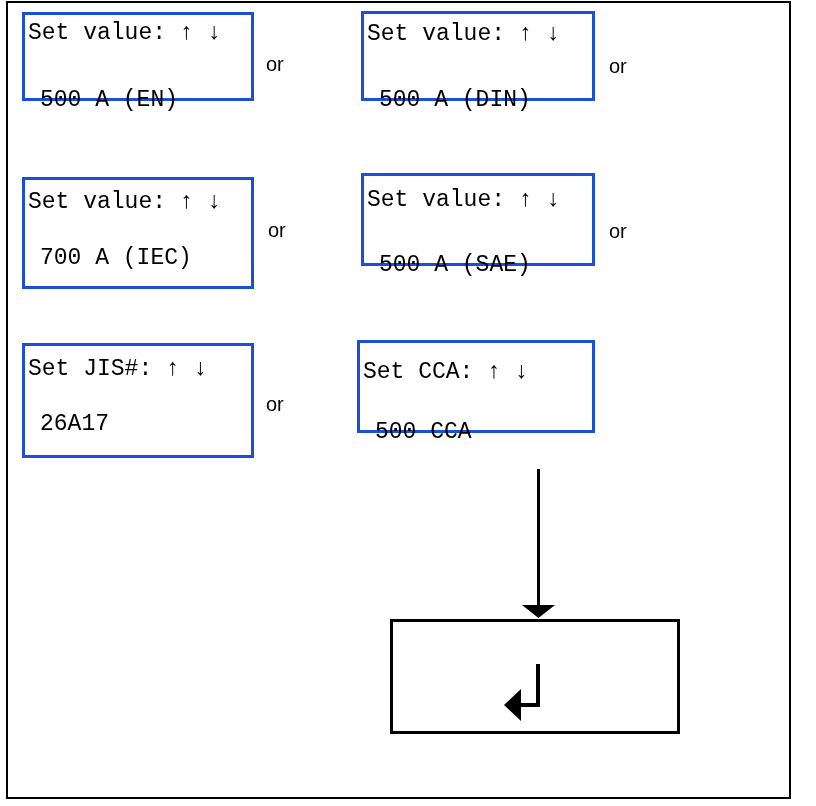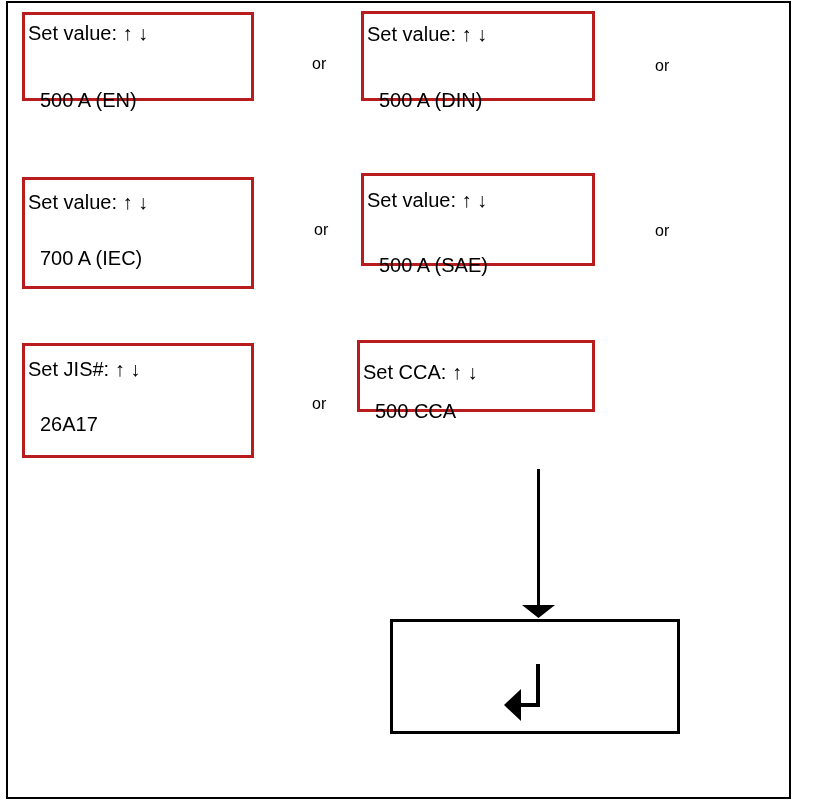--- a/index.html
+++ b/index.html
@@ -20,62 +20,62 @@
     position: absolute;
     left: 6px;
     top: 1px;
     width: 781px;
     height: 794px;
     border: 2px solid #000000;
   }
   .lcd {
     position: absolute;
     box-sizing: border-box;
-    border: 3px solid #b91c1c;
+    border: 3px solid #1d4ed8;
     background: transparent;
-    font-size: 20px;
+    font-size: 23px;
     line-height: 22px;
     white-space: nowrap;
+    font-family: Liberation Mono, monospace;
   }
   .lcd .l1 {
     position: absolute;
     left: 3px;
   }
   .lcd .l2 {
     position: absolute;
     left: 3px;
     margin-left: 12px;
   }
   .box-en  { left: 22px;  top: 12px;  width: 232px; height: 89px;  }
   .box-din { left: 361px; top: 11px;  width: 234px; height: 90px;  }
   .box-iec { left: 22px;  top: 177px; width: 232px; height: 112px; }
   .box-sae { left: 361px; top: 173px; width: 234px; height: 93px;  }
   .box-jis { left: 22px;  top: 343px; width: 232px; height: 115px; }
-  .box-cca { left: 357px; top: 340px; width: 238px; height: 72px;  }
+  .box-cca { left: 357px; top: 340px; width: 238px; height: 93px;  }
 
   .box-en  .l1 { top: 7px; }
   .box-din .l1 { top: 9px; }
   .box-iec .l1 { top: 11px; }
   .box-sae .l1 { top: 13px; }
   .box-jis .l1 { top: 12px; }
   .box-cca .l1 { top: 18px; }
 
   .box-en  .l2 { bottom: -13px; }
   .box-din .l2 { bottom: -13px; }
   .box-iec .l2 { bottom: 17px; }
   .box-sae .l2 { bottom: -13px; }
   .box-jis .l2 { bottom: 20px; }
   .box-cca .l2 { bottom: -13px; text-align: right; }
 
   .or-label {
     position: absolute;
-    font-size: 16px;
+    font-size: 20px;
     line-height: 28px;
     color: #000000;
-    margin-left: 46px;
   }
   .or-1 { left: 266px; top: 50px;  }
   .or-2 { left: 609px; top: 52px;  }
   .or-3 { left: 268px; top: 216px; }
   .or-4 { left: 609px; top: 217px; }
   .or-5 { left: 266px; top: 390px; }
 
   .down-arrow {
     position: absolute;
     left: 519px;

